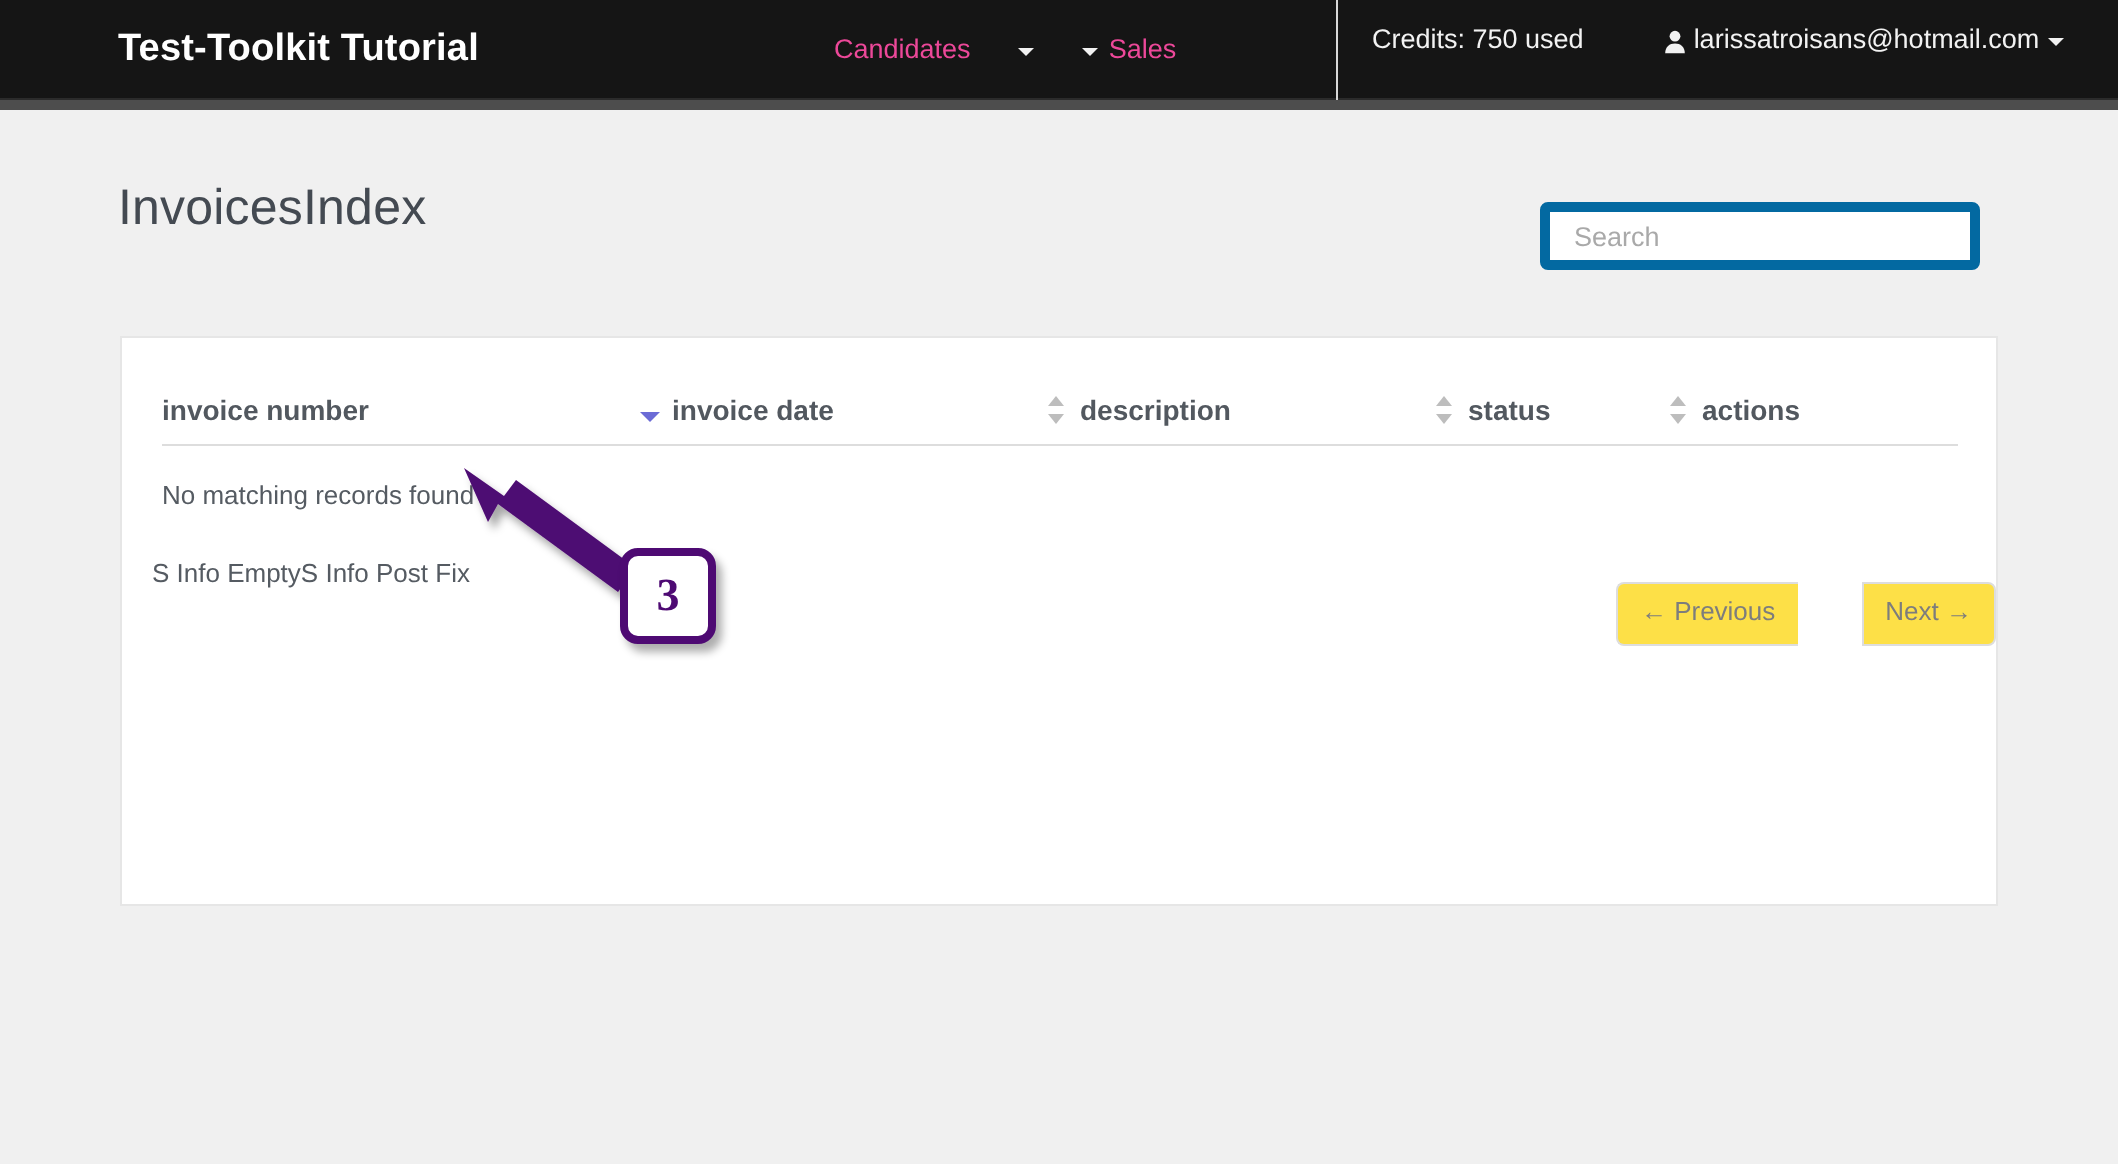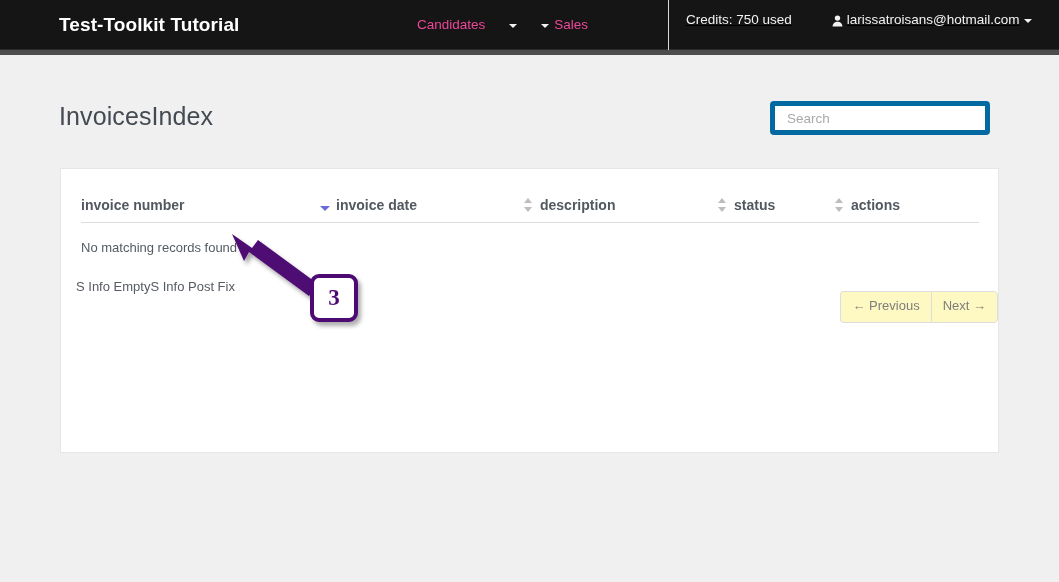--- a/index.html
+++ b/index.html
@@ -80,21 +80,20 @@
     height: 50px;
     background: #d8d8d8;
   }
   .nav-right {
     position: absolute;
     left: 686px;
     top: 0;
     height: 39px;
     display: flex;
     align-items: center;
-    text-decoration: underline;
   }
   .credits-text {
     color: #f2f2f2;
     font-size: 13.5px;
     padding: 0 16px 0 0;
     white-space: nowrap;
   }
   .user-link {
     color: #f2f2f2;
     font-size: 13.5px;
@@ -117,21 +116,21 @@
     top: 50px; left: 0;
     width: 1059px;
     height: 5px;
     background: #4d4d4d;
   }
 
   
   .page-title {
     position: absolute;
     left: 59px;
-    top: 102px;
+    top: 90px;
     font-size: 25px;
     color: #444a52;
     font-weight: normal;
     margin: 0;
     letter-spacing: 0.1px;
   }
 
   .search-box {
     position: absolute;
     left: 770px;
@@ -233,26 +232,27 @@
   .pagination {
     position: absolute;
     right: 0px;
     top: 122px;
     display: flex;
   }
   .page-btn {
     font-family: "Liberation Sans", sans-serif;
     font-size: 13px;
     color: #7d7d7d;
-    background: #fef9c3;
+    background: #fde047;
     border: 1px solid #dddddd;
     padding: 6px 11px 7px 11px;
     cursor: pointer;
     line-height: 1.3;
     white-space: nowrap;
+    margin-left: 32px;
   }
   .page-btn.prev {
     border-radius: 4px 0 0 4px;
     border-right: none;
   }
   .page-btn.next {
     border-radius: 0 4px 4px 0;
   }
 
   

